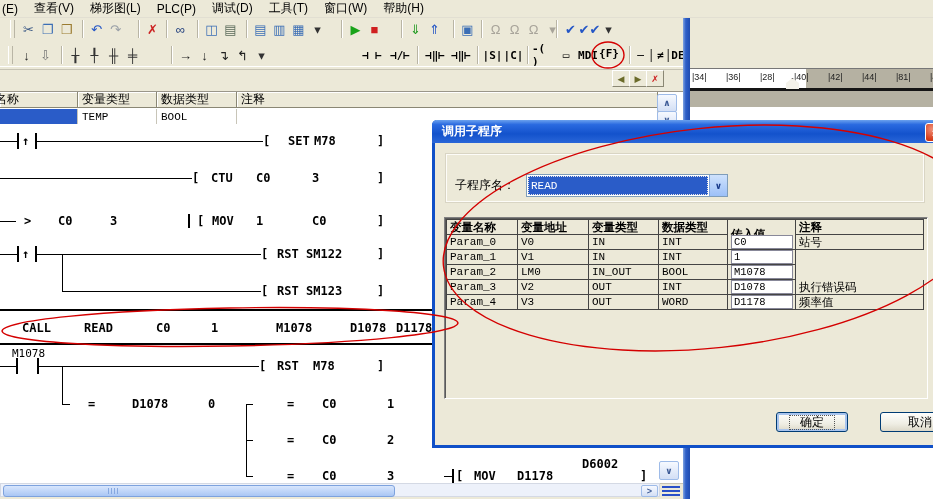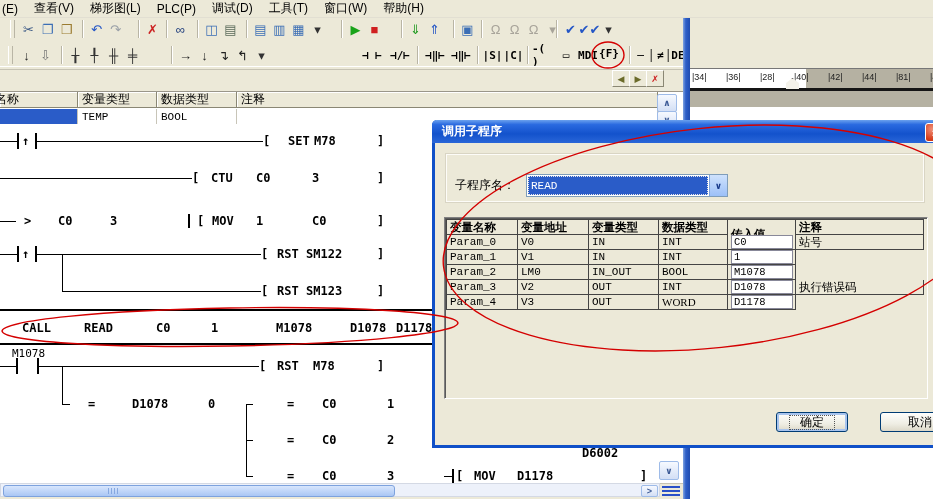--- a/index.html
+++ b/index.html
@@ -287,21 +287,21 @@
     <div class="lt" style="left: 387px; top: 397px;">1</div>
     <div class="lt" style="left: 287px; top: 433px;">=</div>
     <div class="lt" style="left: 322px; top: 433px;">C0</div>
     <div class="lt" style="left: 387px; top: 433px;">2</div>
     <div class="lt" style="left: 287px; top: 469px;">=</div>
     <div class="lt" style="left: 322px; top: 469px;">C0</div>
     <div class="lt" style="left: 387px; top: 469px;">3</div>
     <div class="lt" style="left: 456px; top: 469px;">[</div>
     <div class="lt" style="left: 474px; top: 469px;">MOV</div>
     <div class="lt" style="left: 517px; top: 469px;">D1178</div>
-    <div class="lt" style="left: 582px; top: 446px;">D6002</div>
+    <div class="lt" style="left: 582px; top: 457px;">D6002</div>
     <div class="lt" style="left: 640px; top: 469px;">]</div>
     <div class="lt-small" style="left: 12px; top: 347px;">M1078</div>
     <div class="wire" style="left: 0px; top: 141px; width: 17px; height: 1px;"></div>
     <div class="wire" style="left: 37px; top: 141px; width: 226px; height: 1px;"></div>
     <div class="wire" style="left: 0px; top: 178px; width: 192px; height: 1px;"></div>
     <div class="wire" style="left: 0px; top: 221px; width: 16px; height: 1px;"></div>
     <div class="wire" style="left: 0px; top: 254px; width: 17px; height: 1px;"></div>
     <div class="wire" style="left: 37px; top: 254px; width: 224px; height: 1px;"></div>
     <div class="wire" style="left: 62px; top: 254px; width: 1px; height: 37px;"></div>
     <div class="wire" style="left: 62px; top: 291px; width: 199px; height: 1px;"></div>
@@ -411,24 +411,25 @@
       <div class="dtd" style="left: 72px; width: 71px; top: 61px; height: 15px;">V2</div>
       <div class="dtd" style="left: 143px; width: 70px; top: 61px; height: 15px;">OUT</div>
       <div class="dtd" style="left: 213px; width: 69px; top: 61px; height: 15px;">INT</div>
       <div class="dtd" style="left: 282px; width: 68px; top: 61px; height: 15px;">
         <div class="inbox">D1078</div>
       </div>
       <div class="dtd cn" style="left: 350px; width: 128px; top: 61px; height: 15px;">执行错误码</div>
       <div class="dtd" style="left: 0px; width: 72px; top: 76px; height: 15px; border-left: 1px solid rgb(68, 68, 68);">Param_4</div>
       <div class="dtd" style="left: 72px; width: 71px; top: 76px; height: 15px;">V3</div>
       <div class="dtd" style="left: 143px; width: 70px; top: 76px; height: 15px;">OUT</div>
-      <div class="dtd" style="left: 213px; width: 69px; top: 76px; height: 15px; font-family: Liberation Serif, serif;">WORD</div>
+      <div class="dtd" style="left: 213px; width: 69px; top: 76px; height: 15px;">WORD</div>
       <div class="dtd" style="left: 282px; width: 68px; top: 76px; height: 15px;">
         <div class="inbox">D1178</div>
       </div>
+      <div class="dtd cn" style="left: 350px; width: 128px; top: 76px; height: 15px;">频率值</div>
     </div>
   <div class="xpbtn default" style="left:341px;top:292px;width:72px;">
       <span class="dots">确定</span>
     </div>
   <div class="xpbtn" style="left:445px;top:292px;width:80px;">
       <span>取消</span>
     </div>
 </div>
 
 <svg class="abs" id="annot" viewBox="0 0 933 499">

